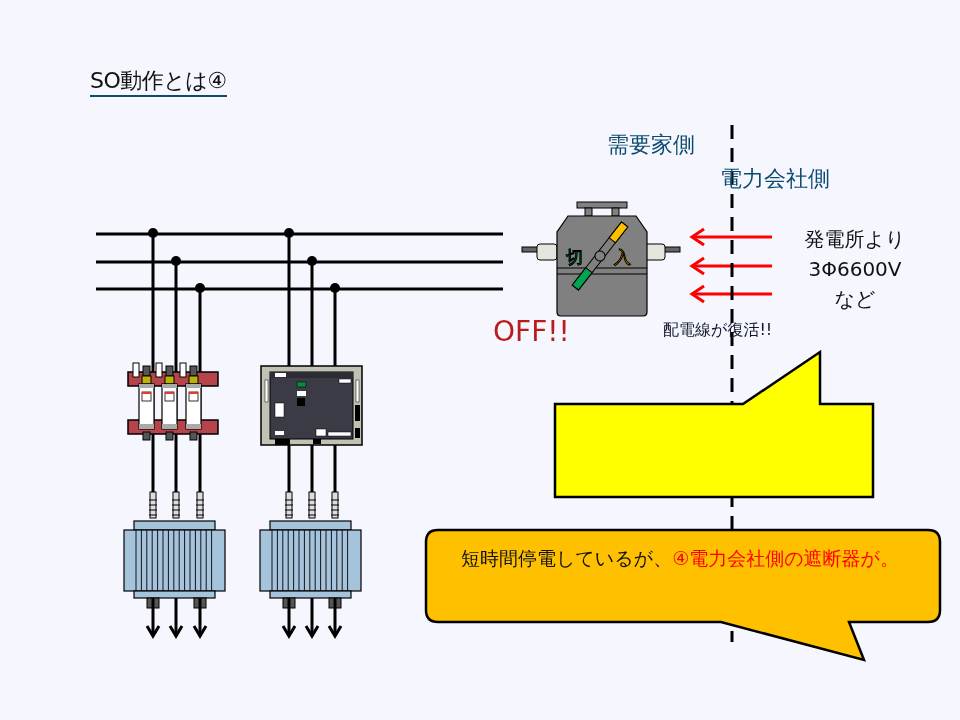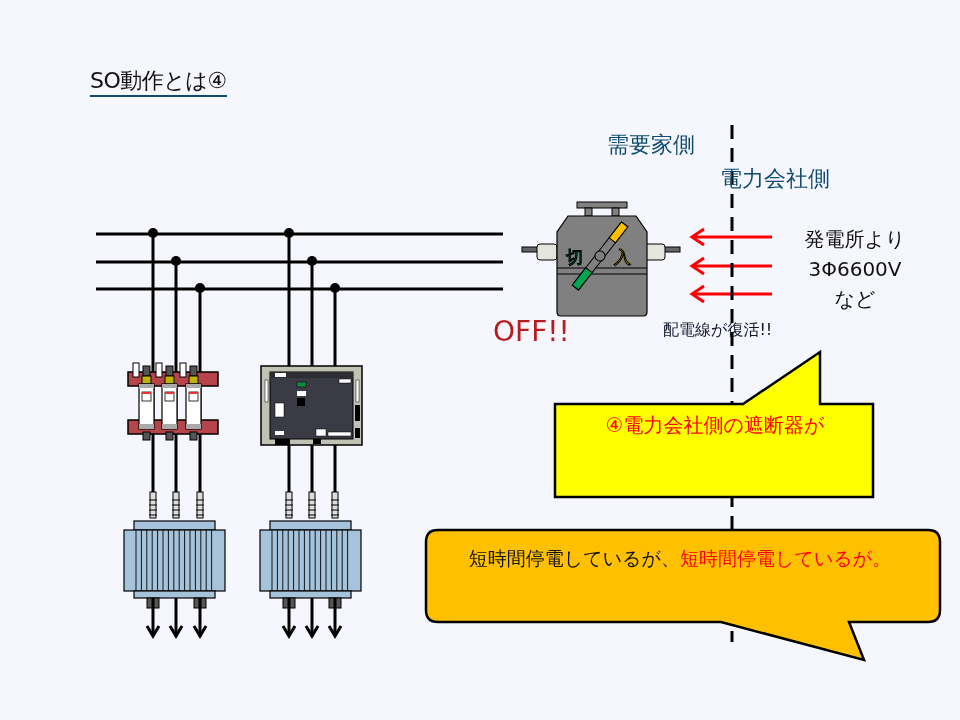--- a/index.html
+++ b/index.html
@@ -250,18 +250,17 @@
 <div id="source">
   <div>発電所より</div>
   <div>3Φ6600V</div>
   <div>など</div>
 </div>
 
 <div id="off">OFF!!</div>
 <div id="restored">配電線が復活!!</div>
 
 <div id="callout1">
-  <div>④電力会社側の遮断器が</div>
 </div>
 
 <div id="callout2">
-  <div><span>短時間停電しているが、</span><span class="red">短時間停電しているが。</span></div>
+  <div><span>短時間停電しているが、</span><span class="red">④電力会社側の遮断器が。</span></div>
 </div>
 
 </body></html>

